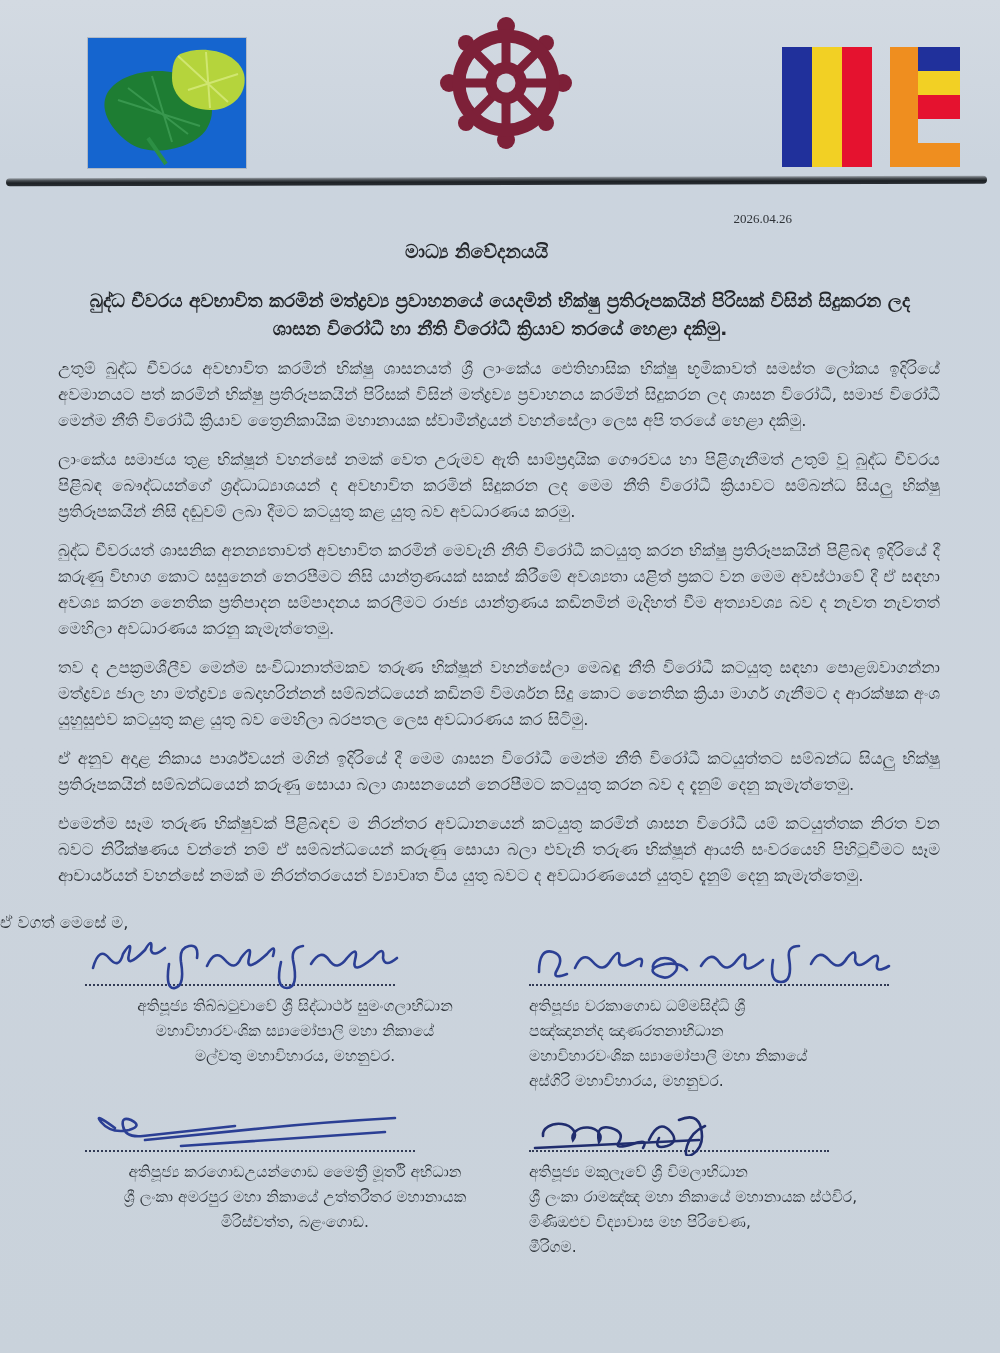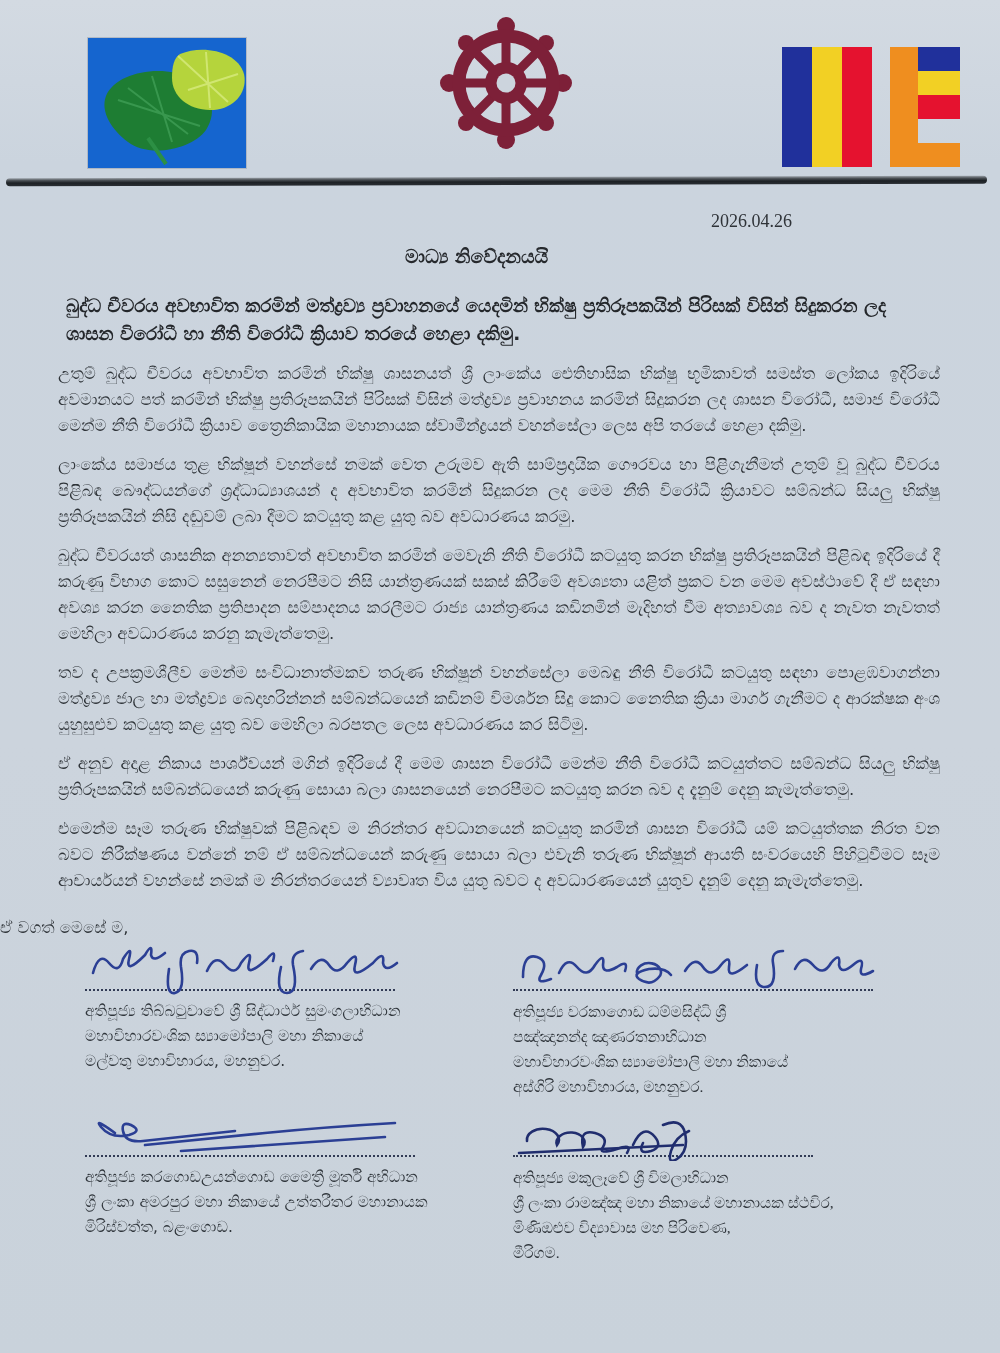--- a/index.html
+++ b/index.html
@@ -31,34 +31,34 @@
   .c-b4{grid-column:2;grid-row:4;background:transparent;}
   .c-b5{grid-column:2;grid-row:5;background:#ef8e1f;}
 
   .rule{position:absolute;left:6px;top:177px;width:981px;height:8px;border-radius:4px;
     background:linear-gradient(180deg,#9ba2a9 0%,#4a4f54 30%,#1d2125 60%,#2a2e33 100%);
     transform:rotate(-.15deg);}
 
   
   .content{position:absolute;top:0;left:0;width:1000px;padding-top:211px;box-sizing:border-box;}
   .date-line{text-align:right;padding-right:208px;
-    font-family:"Liberation Serif","DejaVu Serif",serif;font-size:18px;color:#2f3338;}
+    font-family:"Liberation Serif","DejaVu Serif",serif;font-size:13px;color:#2f3338;}
   .doc-label{margin-top:13px;padding-left:405px;font-weight:bold;font-size:19px;color:#26292d;}
-  .headline{margin:24px 66px 0 66px;text-align:left;font-weight:bold;
+  .headline{margin:24px 66px 0 66px;text-align:center;font-weight:bold;
     font-size:18.5px;line-height:28px;color:#24272b;}
   .paras{margin:12px 60px 0 58px;}
   .paras p{margin:13px 0 0 0;text-align:justify;font-size:16.5px;line-height:26px;color:#2e3338;}
   .closing{margin-top:24px;text-align:left;font-size:16.5px;color:#2e3338;}
 
   
   .sig-row{display:flex;margin:6px 40px 0 85px;}
   .sig-row.second{margin-top:16px;}
   .sig-block{box-sizing:border-box;}
-  .sig-block.left{width:420px;}
-  .sig-block.right{width:430px;margin-left:8px;font-family:Liberation Serif, serif;}
+  .sig-block.left{width:420px;text-align:center;}
+  .sig-block.right{width:430px;margin-left:24px;}
   .sig-script{display:block;height:46px;}
   .sig-script.tall{height:52px;}
   .dotline{border-bottom:2px dotted #323b55;margin-top:-6px;}
   .dl-1{width:310px;}
   .dl-2{width:360px;}
   .dl-3{width:330px;}
   .dl-4{width:300px;}
   .sig-lines{margin-top:8px;}
   .sig-lines div{font-size:15.5px;line-height:25px;color:#30363c;}
   .ink{stroke:#2b3f94;fill:none;stroke-width:2.6;stroke-linecap:round;}

